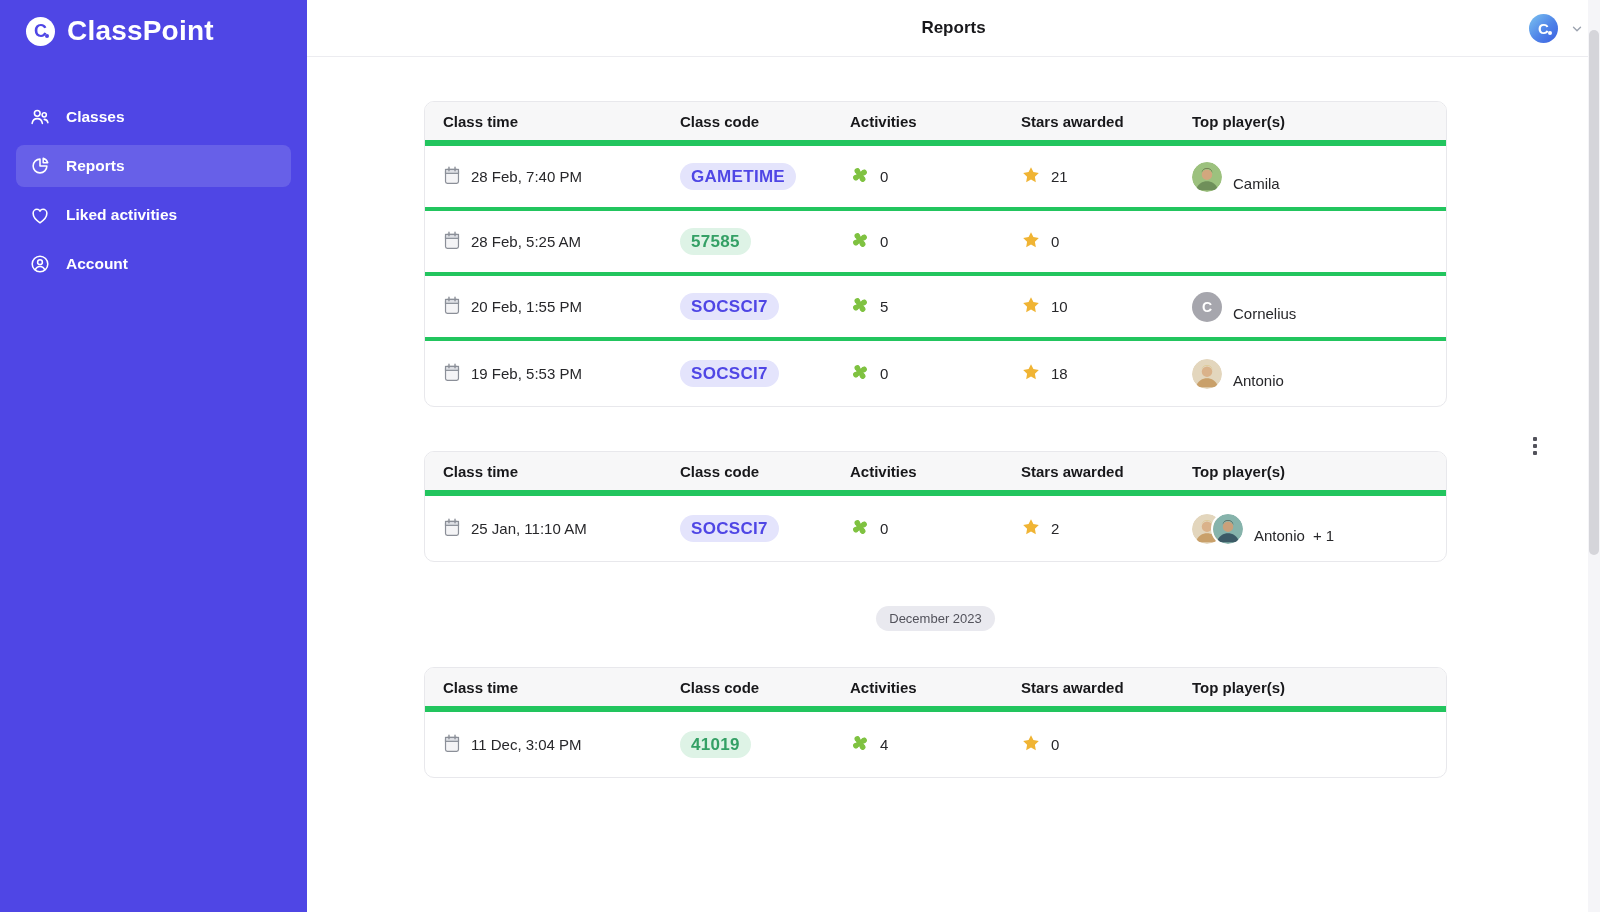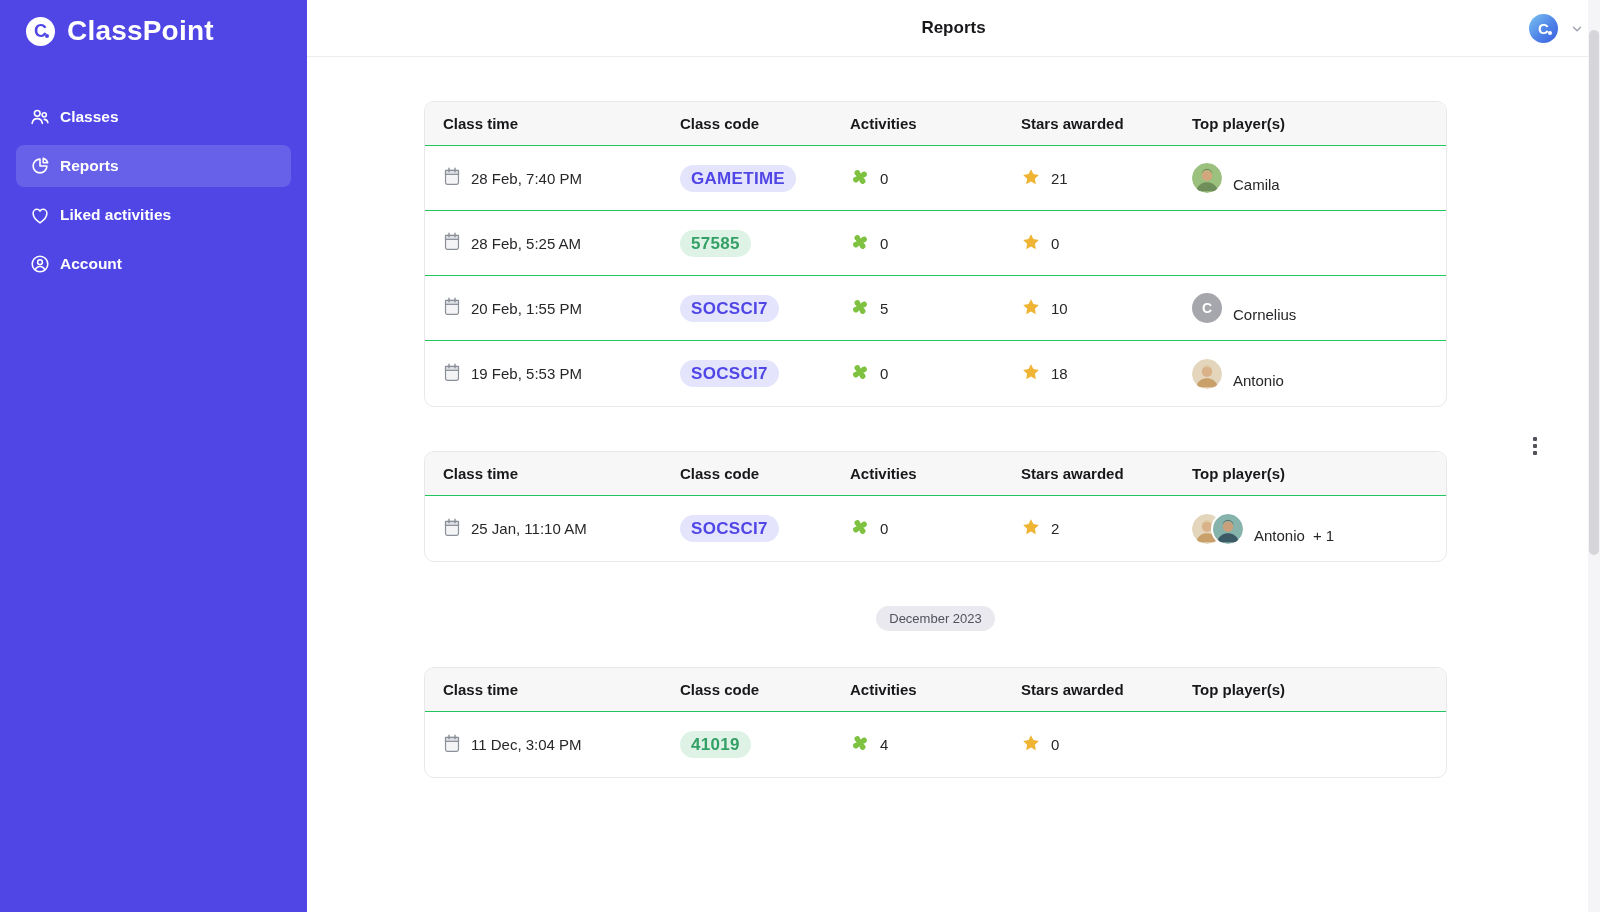--- a/index.html
+++ b/index.html
@@ -26,21 +26,21 @@
     position:relative;
   }
   .logo-badge::after {
     content:""; position:absolute; width:4px; height:4px; border-radius:50%;
     background:var(--sidebar,#4f46e5); right:6px; bottom:8px;
   }
   .logo-text { font-size:28px; font-weight:700; letter-spacing:.2px; }
 
   .nav { margin-top:34px; padding:0 16px; display:flex; flex-direction:column; gap:7px; }
   .nav-item {
-    display:flex; align-items:center; gap:9px;
+    display:flex; align-items:center; gap:15px;
     padding:10px 13px; border-radius:8px;
     font-size:15.5px; font-weight:700; cursor:pointer;text-align:center;
   }
   .nav-item.active { background:rgba(255,255,255,.14); }
   .nav-item .nicon { width:22px; height:22px; display:flex; align-items:center; justify-content:center; }
   .nav-item svg { width:22px; height:22px; }
 
   
   .main { flex:1; position:relative; height:100%; background:#fff; }
   .topbar {
@@ -69,24 +69,24 @@
     background:var(--month-badge-bg,#e9e9ef); color:var(--month-badge-text,#52525b);
     font-size:13px; line-height:1; padding:6px 13px; border-radius:999px;
   }
 
   .table-card {
     width:1023px; border:1px solid #e8e8ec; border-radius:10px;
     overflow:hidden; background:#fff;
   }
   .t-grid { display:grid; grid-template-columns:237px 170px 171px 171px 1fr; padding:0 18px; align-items:center; }
   .t-header {
-    background:#f7f7f8; height:44px; border-bottom:1px solid #22c55e;
+    background:#f7f7f8; height:44px; border-bottom:6px solid #22c55e;
     font-weight:700; font-size:15px; color:#18181b;
   }
-  .t-row { height:65px; border-bottom:1px solid #22c55e; font-size:15px; color:#27272a; }
+  .t-row { height:65px; border-bottom:4px solid #22c55e; font-size:15px; color:#27272a; }
   .t-row:last-child { border-bottom:none; }
 
   .cell-flex { display:flex; align-items:center; gap:10px; }
   .cal-icon { width:18px; height:19px; flex-shrink:0; }
   .code-badge {
     display:inline-block; padding:5px 11px; border-radius:999px;
     font-size:17px; font-weight:700; letter-spacing:.3px; line-height:1;
   }
   .code-indigo { background:var(--badge-indigo-bg,#e4e4fc); color:var(--badge-indigo-text,#4f46e5); }
   .code-green  { background:var(--badge-green-bg,#def3e6);  color:var(--badge-green-text,#34a065); }

